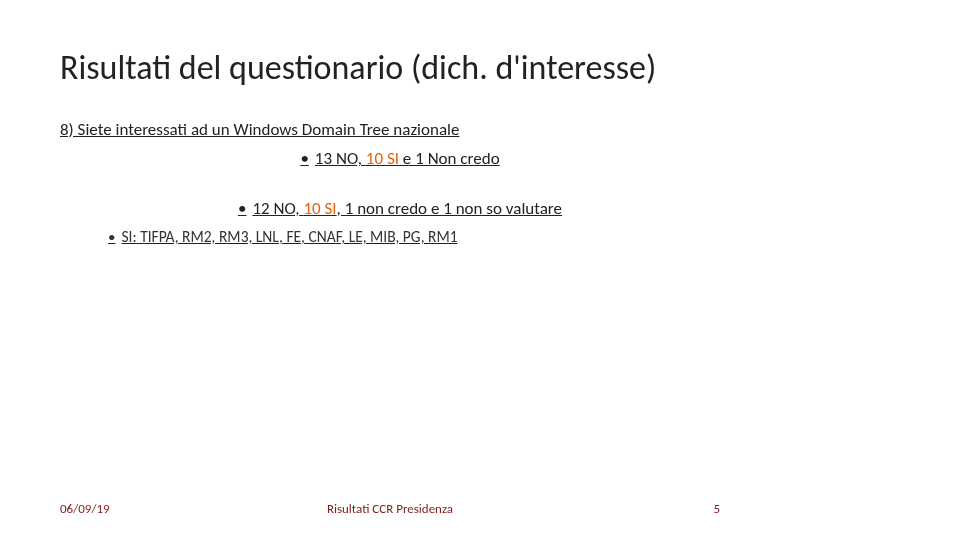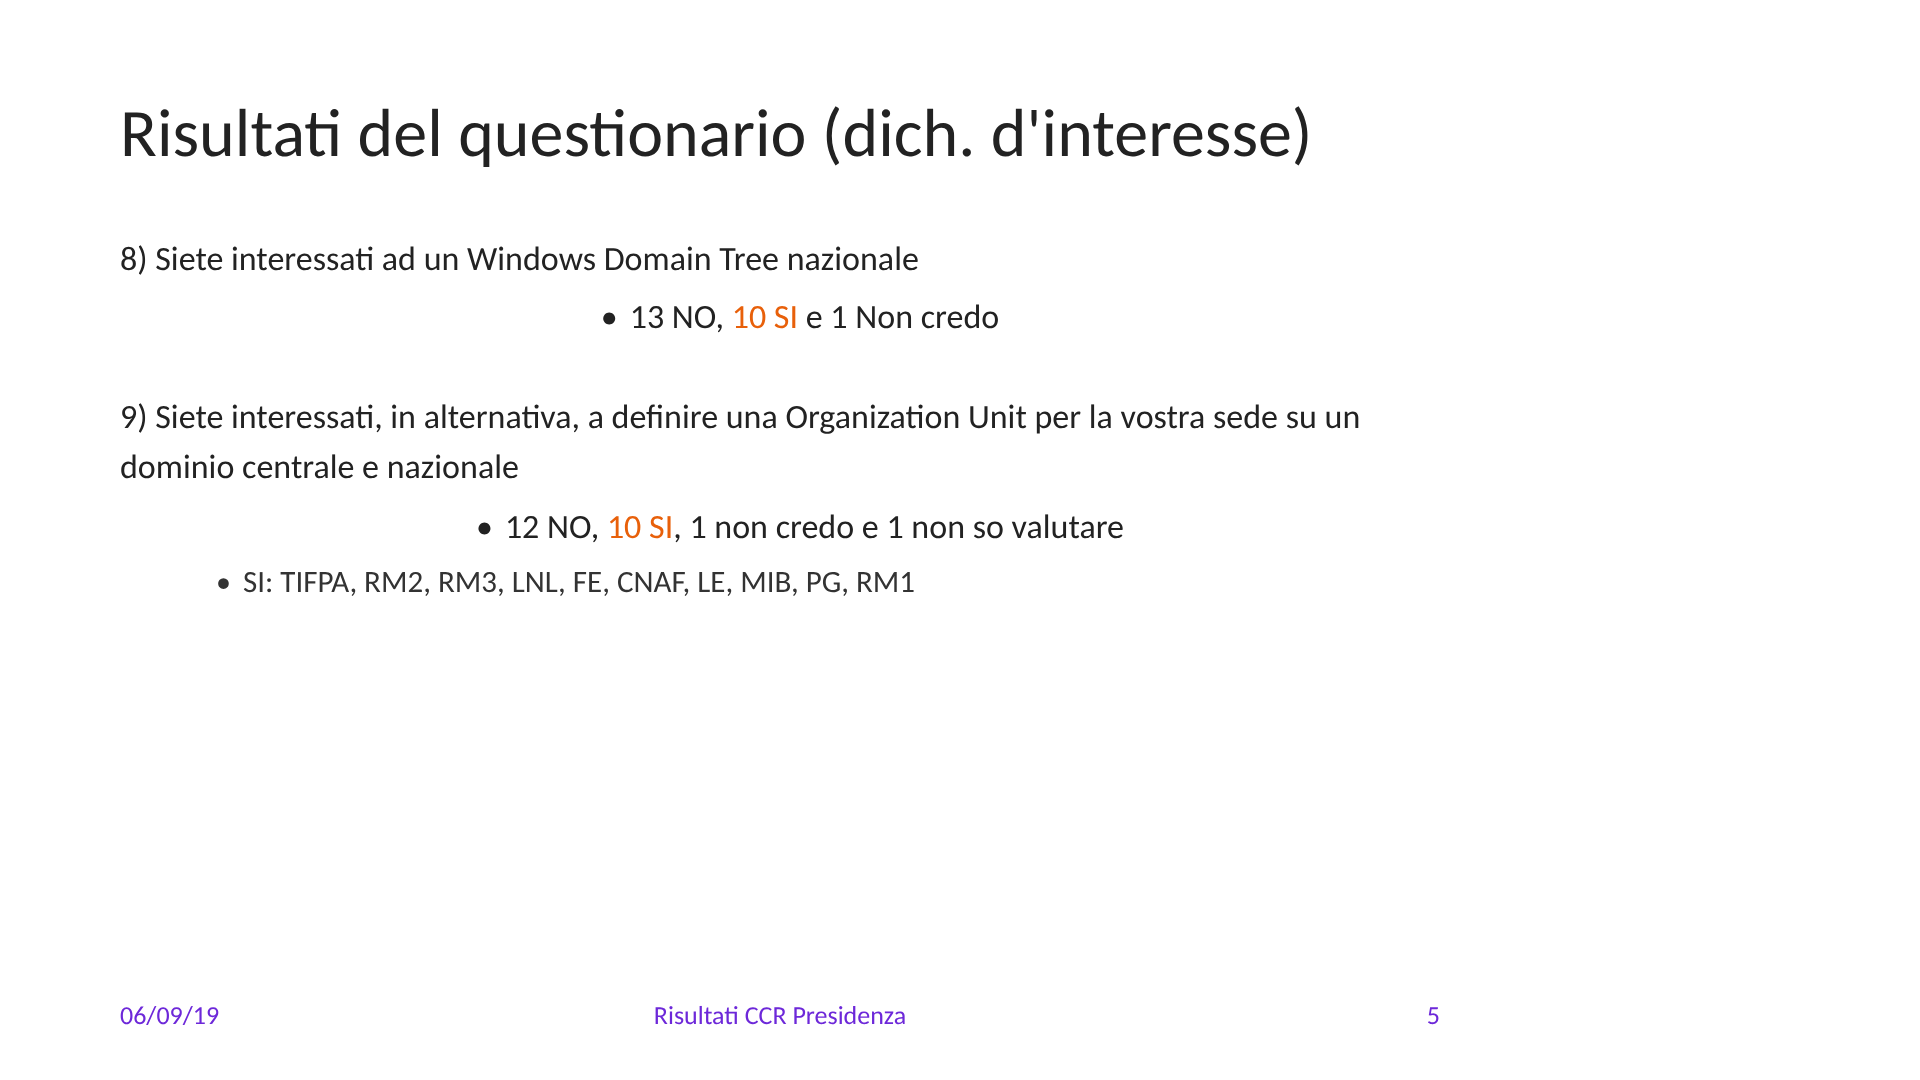--- a/index.html
+++ b/index.html
@@ -27,20 +27,21 @@
     .title {
       font-size: 34px;
       font-weight: 300;
       color: #222222;
       margin-bottom: 28px;
       line-height: 1.2;
     }
 
     .section {
       margin-bottom: 24px;
+      text-decoration: underline;
     }
 
     .section-text {
       font-size: 17px;
       font-weight: 400;
       margin-bottom: 4px;
       line-height: 1.5;
     }
 
     .bullet-level1 {
@@ -85,21 +86,21 @@
 
     .footer {
       position: absolute;
       bottom: 24px;
       left: 60px;
       right: 60px;
       display: flex;
       justify-content: space-between;
       align-items: flex-end;
       font-size: 13px;
-      color: #6d28d9;
+      color: #7f1d1d;
       border-top: none;
     }
 
     .footer-center {
       position: absolute;
       left: 50%;
       transform: translateX(-50%);
     }
   </style>
 </head>
@@ -112,21 +113,20 @@
   <div class="section">
     <div class="section-text">8) Siete interessati ad un Windows Domain Tree nazionale</div>
     <div class="bullet-level1">
       <span>
         <span>13 NO, </span><span class="highlight-orange">10 SI</span><span> e 1 Non credo</span>
       </span>
     </div>
   </div>
 
   <div class="section">
-    <div class="section-text">9) Siete interessati, in alternativa, a definire una Organization Unit per la vostra sede su un dominio centrale e nazionale</div>
     <div class="bullet-level1">
       <span>
         <span>12 NO, </span><span class="highlight-orange">10 SI</span><span>, 1 non credo e 1 non so valutare</span>
       </span>
     </div>
     <div class="bullet-level2">
       <span>SI: TIFPA, RM2, RM3, LNL, FE, CNAF, LE, MIB, PG, RM1</span>
     </div>
   </div>
 

